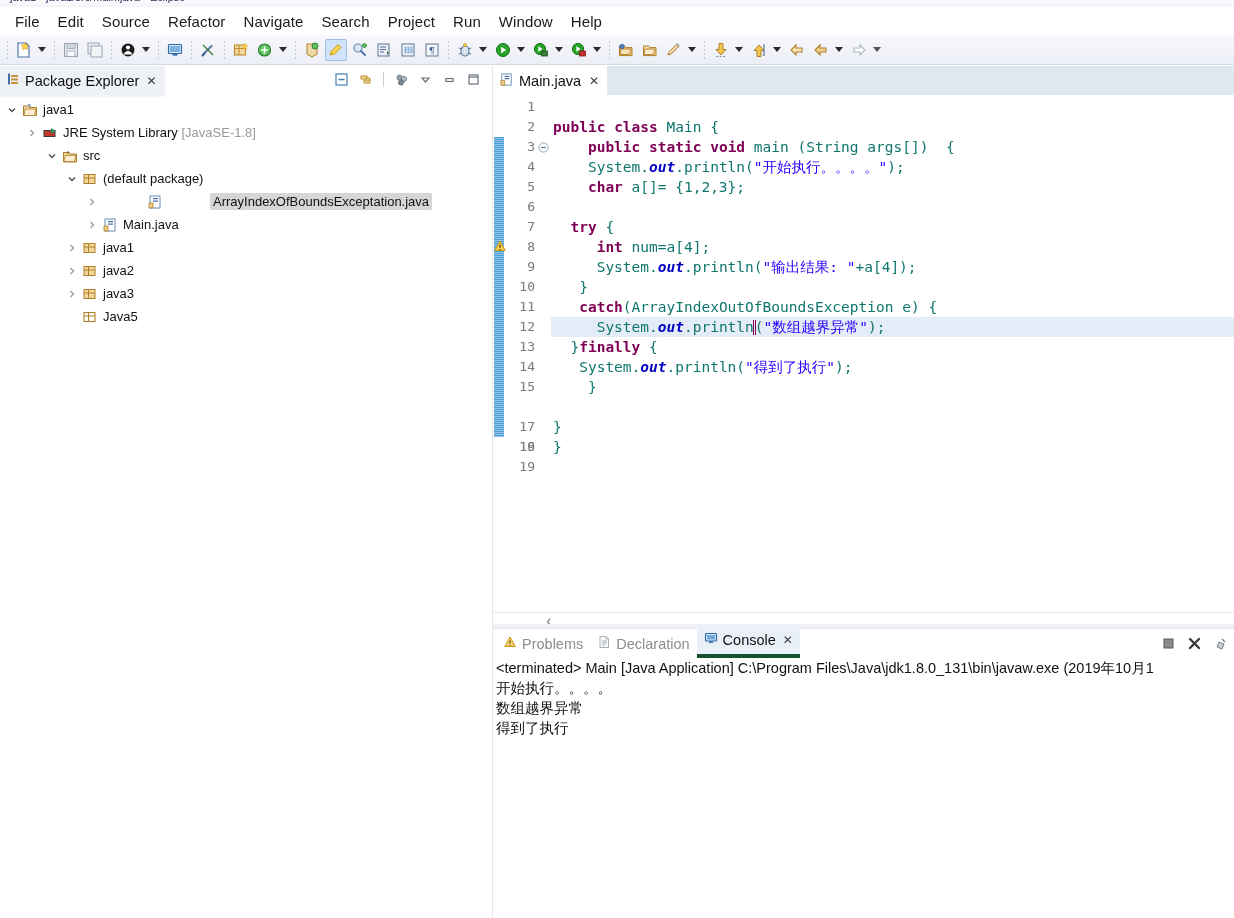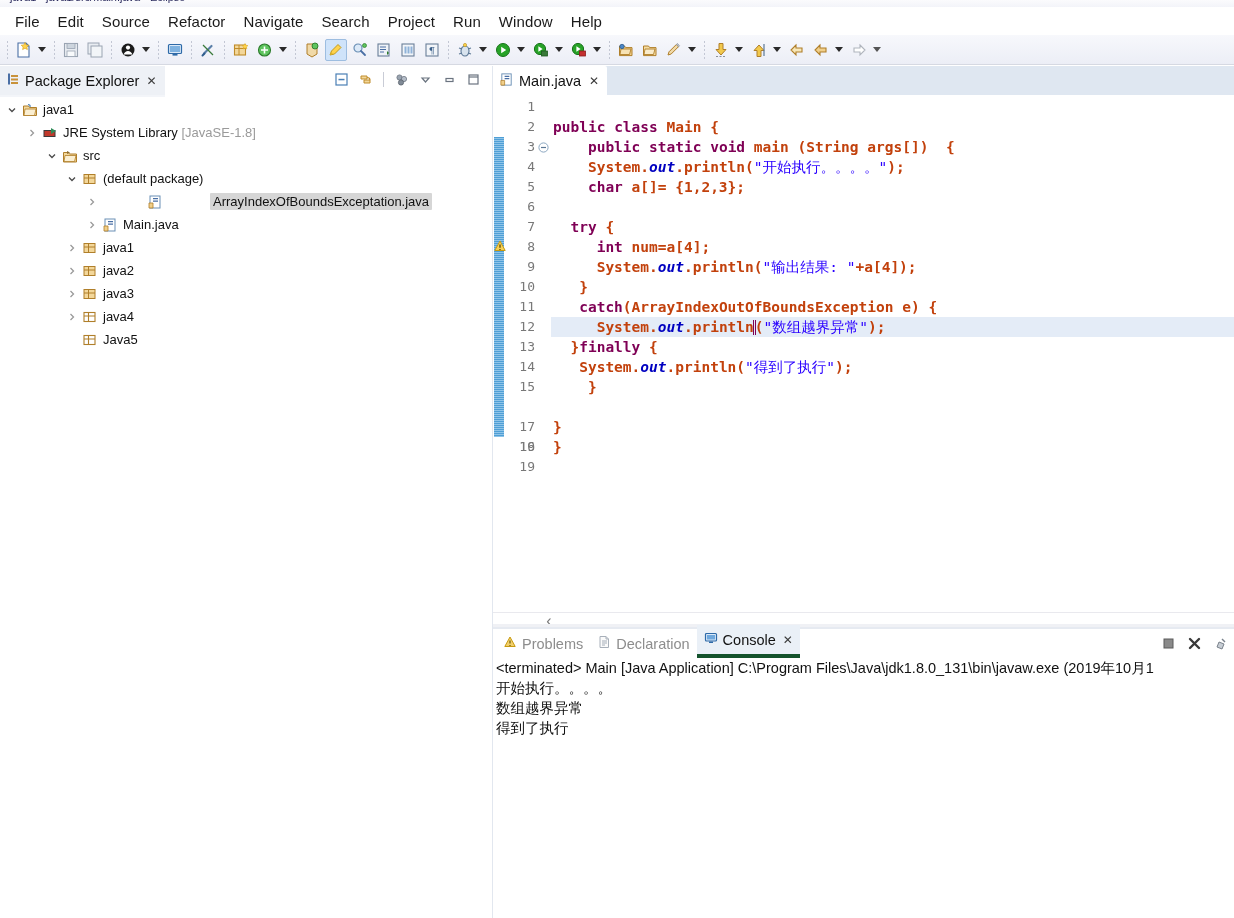--- a/index.html
+++ b/index.html
@@ -120,21 +120,21 @@
   .codearea{position:absolute;left:58px;top:0;right:0;bottom:16px;overflow:hidden;}
   .cline{
     position:absolute;left:0;right:0;height:20px;line-height:20px;
     font-family:"DejaVu Sans Mono","Liberation Mono",monospace;
     font-size:14.5px;color:#1a1a1a;white-space:pre;padding-left:2px;
   }
   .cline.hl{background:#e4ecf7;}
   .kw{color:#7f0055;font-weight:bold;}
   .str{color:#2a00ff;}
   .fld{color:#0000c0;font-style:italic;font-weight:bold;}
-  .plain{color:#c2410c;font-weight:bold;}
+  .plain{color:#0f766e;}
   .cursorbox{
     display:inline-block;width:1px;height:15px;vertical-align:-3px;
     border-left:1px solid #7f0055;border-right:1px solid #7f0055;
     background:transparent;margin:0 -1px;position:relative;
   }
   .hscroll{
     position:absolute;left:0;right:0;bottom:0;height:16px;background:#fff;
     border-top:1px solid #e9e9ee;
   }
   .hsarrow{position:absolute;left:48px;top:0;width:16px;height:16px;display:flex;align-items:center;justify-content:center;}
@@ -590,34 +590,20 @@
               <path d="M3.5 2l3 3-3 3" fill="none" stroke="#9a9a9a" stroke-width="1.3"></path>
             </svg>
         </span>
         <span class="ticon">
           <svg width="16" height="16" viewBox="0 0 16 16">
             <rect x="2" y="3.5" width="11" height="9" fill="#f3d79a" stroke="#b07f2a" stroke-width="1"></rect>
             <path d="M2 7h11M6.5 3.5v9" stroke="#b07f2a" stroke-width="1"></path>
           </svg>
         </span>
         <span class="lbl">java3</span>
-      </div>
-      <div class="trow" style="padding-left:64px;">
-        <span class="arrow">
-          <svg width="10" height="10" viewBox="0 0 10 10">
-              <path d="M3.5 2l3 3-3 3" fill="none" stroke="#9a9a9a" stroke-width="1.3"></path>
-            </svg>
-        </span>
-        <span class="ticon">
-          <svg width="16" height="16" viewBox="0 0 16 16">
-            <rect x="2" y="3.5" width="11" height="9" fill="#fff" stroke="#b07f2a" stroke-width="1.1"></rect>
-            <path d="M2 7h11M6.5 3.5v9" stroke="#b07f2a" stroke-width="1.1"></path>
-          </svg>
-        </span>
-        <span class="lbl">java4</span>
       </div>
       <div class="trow" style="padding-left:80px;">
         <span class="ticon">
           <svg width="16" height="16" viewBox="0 0 16 16">
             <rect x="2" y="3.5" width="11" height="9" fill="#fff" stroke="#b07f2a" stroke-width="1.1"></rect>
             <path d="M2 7h11M6.5 3.5v9" stroke="#b07f2a" stroke-width="1.1"></path>
           </svg>
         </span>
         <span class="lbl">Java5</span>
       </div>

